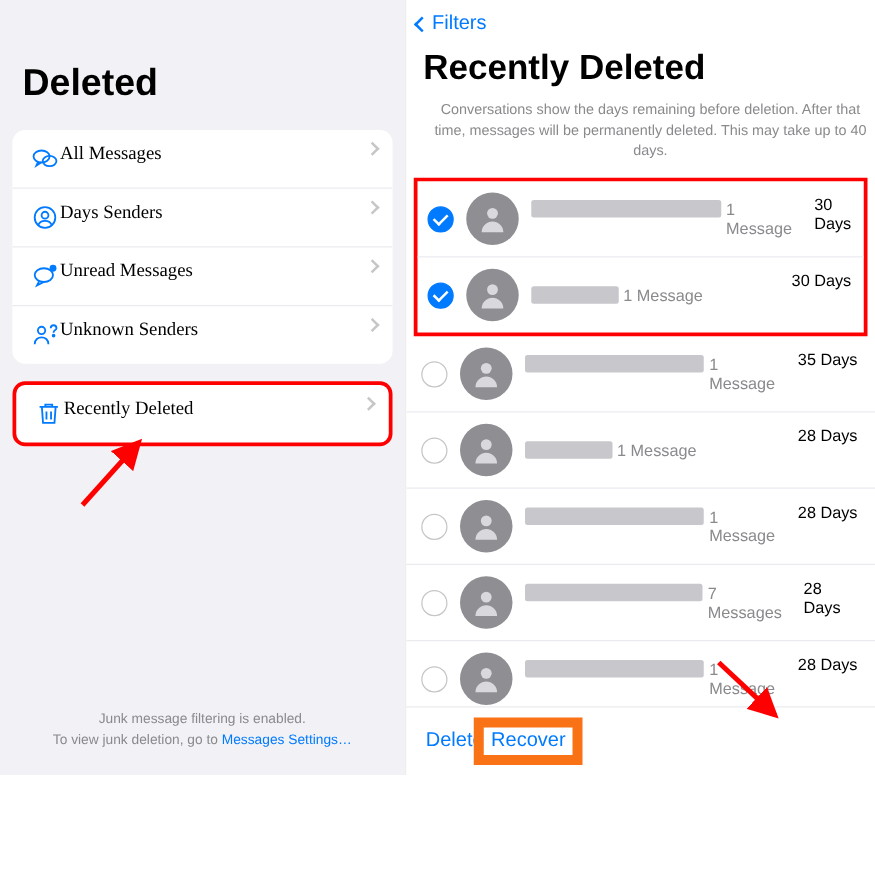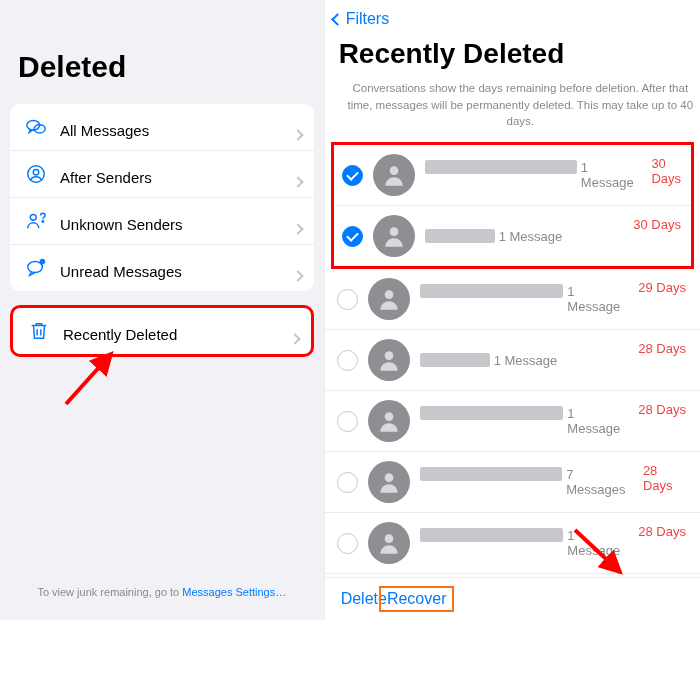--- a/index.html
+++ b/index.html
@@ -14,24 +14,25 @@
   .pane-left { width: 340px; background: #f2f2f6; }
   .pane-right { flex: 1; background: #fff; border-left: 1px solid #eee; display:flex; flex-direction:column; }
 
   
   .left-title { font-size: 30px; font-weight: 700; padding: 50px 18px 20px 18px; }
   .list-card {
     margin: 0 10px; background: #fff; border-radius: 10px;
     overflow: hidden;
   }
   .list-row {
-    display: flex; align-items: flex-end; gap: 12px;
+    display: flex; align-items: flex-start; 
     padding: 11px 12px 11px 14px;
     border-bottom: 1px solid #eceaef;
     position: relative;
+    font-family: Liberation Serif, serif;
   }
   .list-row:last-child { border-bottom: none; }
   .list-row .label { flex: 1; font-size: 15px; }
   .chevron {
     width: 8px; height: 8px;
     border-right: 2px solid #c6c6c8; border-top: 2px solid #c6c6c8;
     transform: rotate(45deg);
   }
   .icon-slot { width: 24px; height: 24px; display:flex; align-items:center; justify-content:center; }
   .icon-slot svg { width: 22px; height: 22px; }
@@ -81,33 +82,33 @@
     transform: rotate(45deg); margin-top:-2px;
   }
   .avatar {
     width: 42px; height: 42px; border-radius: 50%; background:#8e8e93;
     display:flex; align-items:center; justify-content:center; flex-shrink:0;
   }
   .avatar svg { width:26px; height:26px; fill:#d9d9dd; }
   .conv-mid { flex:1; display:flex; flex-direction:row; gap:4px; }
   .name-bar { height:14px; background:#c8c7cc; border-radius:2px; }
   .msg-count { font-size:13px; color:#8a8a8e; }
-  .days { font-size:13px; color:#ef4444; align-self:flex-start; padding-top:2px; }
+  .days { font-size:13px; color:#000000; align-self:flex-start; padding-top:2px; }
 
   .selected-group {
     border: 3px solid #ff0000; margin: 0 6px 0 6px;
   }
   .selected-group .conv-row { padding-left: 8px; padding-right:10px; }
 
   .bottom-bar {
     display:flex; justify-content:flex-start; align-items:center;
     padding: 12px 16px; border-top:1px solid #eceaef;
     font-size:16px; color:#007aff;
   }
-  .recover-box { border:2px solid #f97316; padding:2px 6px; margin:-4px -8px; }
+  .recover-box { border:8px solid #f97316; padding:2px 6px; margin:-4px -8px; }
   .red-arrow-2 { position:absolute; right:70px; bottom:38px; width:60px; height:60px; }
 </style>
 </head>
 <body>
 
 <div class="pane pane-left">
   <div class="left-title">Deleted</div>
 
   <div class="list-card">
     <div class="list-row">
@@ -122,44 +123,44 @@
       <span class="chevron"></span>
     </div>
     <div class="list-row">
       <span class="icon-slot">
         <svg viewBox="0 0 24 24" fill="none" stroke="#007aff" stroke-width="1.6">
             <circle cx="12" cy="12" r="9"></circle>
             <circle cx="12" cy="10" r="3"></circle>
             <path d="M6 19c1-3 4-4 6-4s5 1 6 4"></path>
           </svg>
       </span>
-      <span class="label">After Senders</span>
+      <span class="label">Days Senders</span>
+      <span class="chevron"></span>
+    </div>
+    <div class="list-row">
+      <span class="icon-slot">
+        <svg viewBox="0 0 24 24" fill="none" stroke="#007aff" stroke-width="1.6">
+            <ellipse cx="11" cy="11" rx="8" ry="6"></ellipse>
+            <path d="M7 16 L5 20 L11 17"></path>
+            <circle cx="19" cy="5" r="3" fill="#007aff" stroke="none"></circle>
+          </svg>
+      </span>
+      <span class="label">Unread Messages</span>
       <span class="chevron"></span>
     </div>
     <div class="list-row">
       <span class="icon-slot">
         <svg viewBox="0 0 24 24" fill="none" stroke="#007aff" stroke-width="1.6">
             <circle cx="9" cy="8" r="3.2"></circle>
             <path d="M3 20c0-4 3-6 6-6s6 2 6 6"></path>
             <path d="M17 6c0-1.5 1-2.5 2.5-2.5S22 4.5 22 6c0 1.2-1 1.6-1.8 2.2-.5.4-.7.9-.7 1.8"></path>
             <circle cx="19.5" cy="12.6" r="0.8" fill="#007aff"></circle>
           </svg>
       </span>
       <span class="label">Unknown Senders</span>
-      <span class="chevron"></span>
-    </div>
-    <div class="list-row">
-      <span class="icon-slot">
-        <svg viewBox="0 0 24 24" fill="none" stroke="#007aff" stroke-width="1.6">
-            <ellipse cx="11" cy="11" rx="8" ry="6"></ellipse>
-            <path d="M7 16 L5 20 L11 17"></path>
-            <circle cx="19" cy="5" r="3" fill="#007aff" stroke="none"></circle>
-          </svg>
-      </span>
-      <span class="label">Unread Messages</span>
       <span class="chevron"></span>
     </div>
   </div>
 
   <div class="deleted-card red-box">
     <div class="list-row" style="border:none">
       <span class="icon-slot">
         <svg viewBox="0 0 24 24" fill="none" stroke="#007aff" stroke-width="1.6">
             <path d="M4 6h16"></path>
             <path d="M9 6V4h6v2"></path>
@@ -175,22 +176,23 @@
   <svg class="red-arrow" viewBox="0 0 70 70">
     <defs>
         <marker id="ah1" markerWidth="6" markerHeight="6" refX="5" refY="3" orient="auto">
           <path d="M0,0 L6,3 L0,6 Z" fill="#ff0000"></path>
         </marker>
       </defs>
     <line x1="10" y1="60" x2="55" y2="10" stroke="#ff0000" stroke-width="4" marker-end="url(#ah1)"></line>
   </svg>
 
   <div class="footer-note">
+    <div>Junk message filtering is enabled.</div>
     <div>
-      <span>To view junk remaining, go to </span><span class="link">Messages Settings…</span>
+      <span>To view junk deletion, go to </span><span class="link">Messages Settings…</span>
     </div>
   </div>
 </div>
 
 <div class="pane pane-right">
   <div class="nav-back">
     <span class="back-chev"></span>
     <span>Filters</span>
   </div>
   <div class="right-title">Recently Deleted</div>
@@ -235,21 +237,21 @@
       <span class="avatar">
           <svg viewBox="0 0 24 24">
             <circle cx="12" cy="8" r="4"></circle>
             <path d="M4 22c0-5 4-8 8-8s8 3 8 8Z"></path>
           </svg>
         </span>
       <div class="conv-mid">
         <div class="name-bar" style="width: 150px;"></div>
         <div class="msg-count">1 Message</div>
       </div>
-      <div class="days">29 Days</div>
+      <div class="days">35 Days</div>
     </div>
     <div class="conv-row">
       <span class="chk"></span>
       <span class="avatar">
           <svg viewBox="0 0 24 24">
             <circle cx="12" cy="8" r="4"></circle>
             <path d="M4 22c0-5 4-8 8-8s8 3 8 8Z"></path>
           </svg>
         </span>
       <div class="conv-mid">

